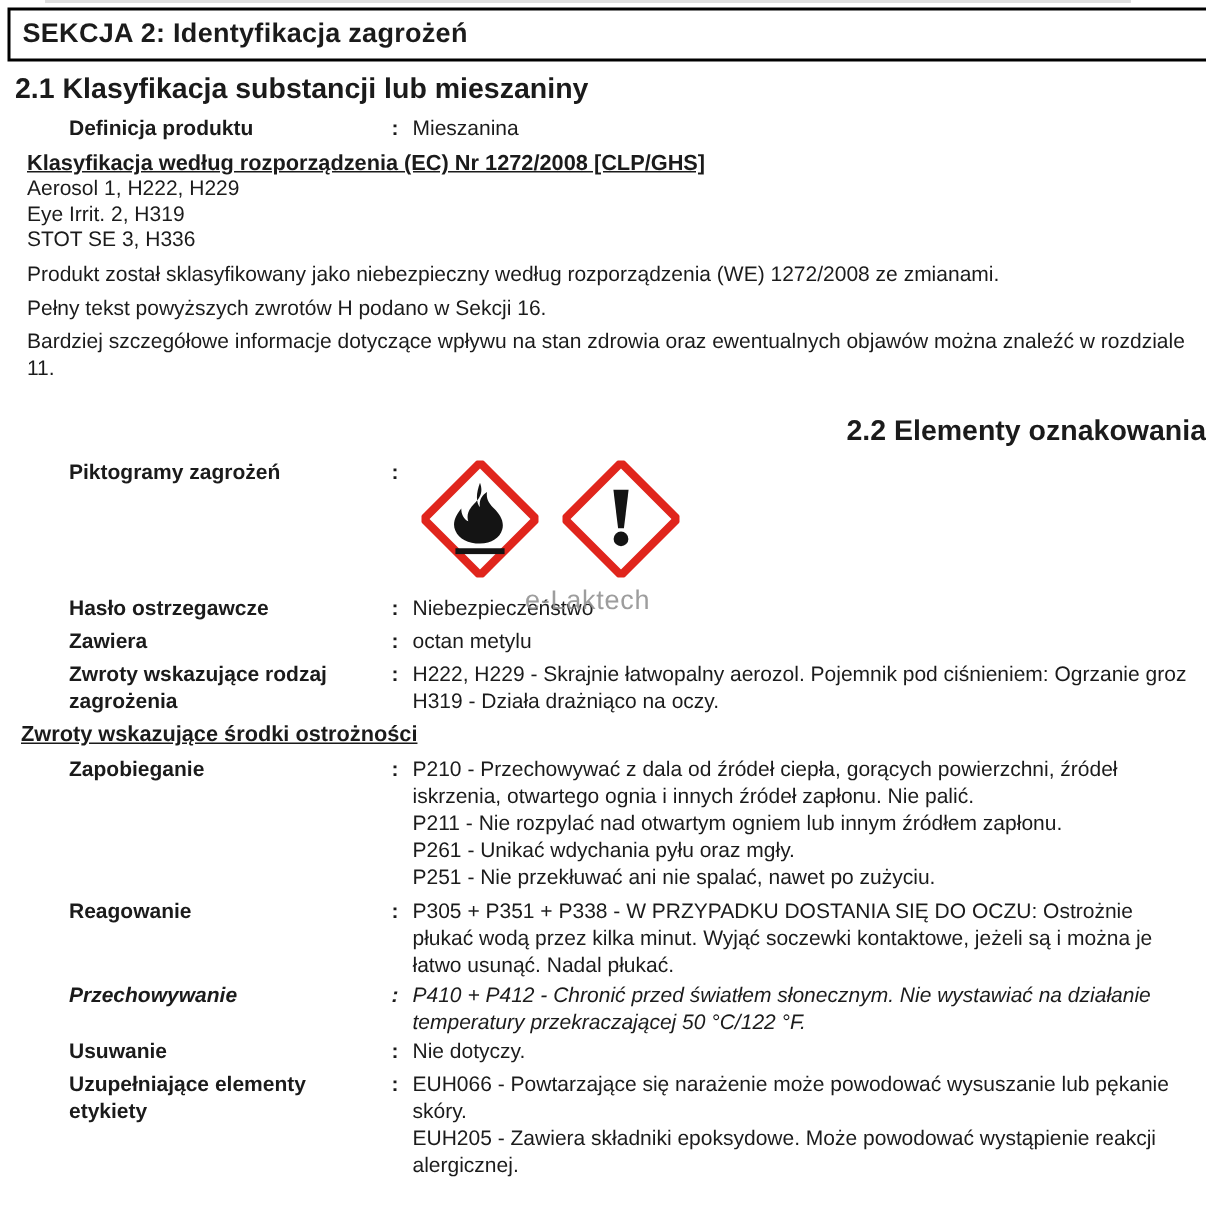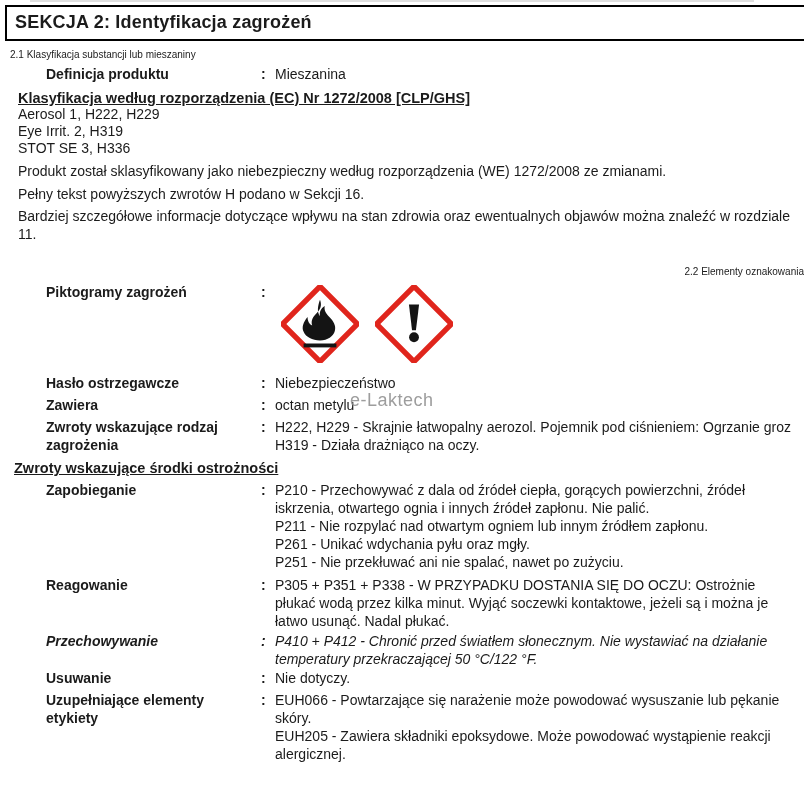--- a/index.html
+++ b/index.html
@@ -14,21 +14,21 @@
   .scan-artifact { position:absolute; top:0; left:30px; width:724px; height:2px; background:#c9c9c9; opacity:.6; }
 
   .sec-box {
     box-sizing:border-box;
     margin:5px 0 0 5px; width:calc(100% - 3px);
     border:2px solid #000000;
     padding:5px 8px 6px 8px;
   }
   .sec-title { font-size:18px; font-weight:bold; letter-spacing:.2px; }
 
-  .h-sub { margin:8px 0 0 10px; font-size:10px; font-weight:normal; }
+  .h-sub { margin:8px 0 0 10px; font-size:19px; font-weight:bold; }
   .h-underl { margin:7px 0 0 18px; font-size:14.5px; font-weight:bold; text-decoration:underline; }
   .h-underl2 { margin:6px 0 0 14px; font-size:14.5px; font-weight:bold; text-decoration:underline; }
 
   .plain { margin-left:18px; line-height:17px; }
   .note { margin:5px 0 0 18px; line-height:18px; max-width:778px; }
 
   .row { display:grid; grid-template-columns:215px 14px 1fr; margin-left:18px; align-items:start;padding-left:28px; }
   .row .lbl { font-weight:bold; line-height:18px; padding-right:6px; }
   .row .colon { font-weight:bold; line-height:18px; }
   .row .lines { line-height:18px; overflow:hidden; }

